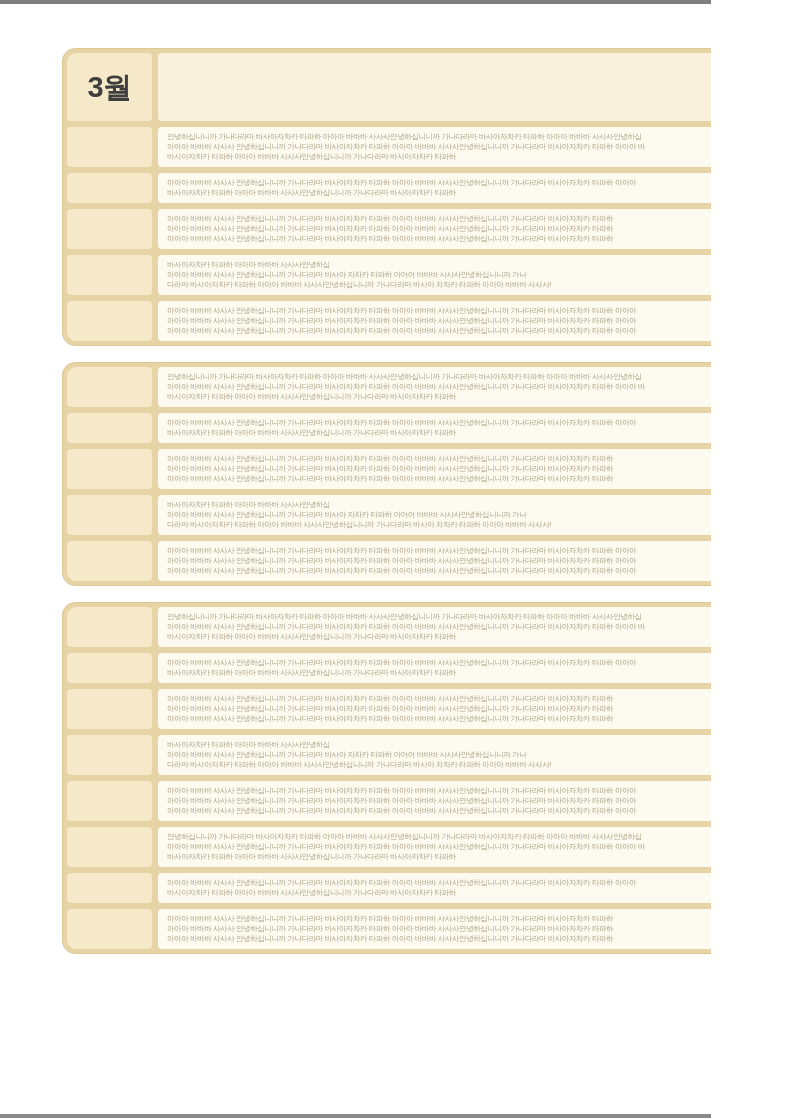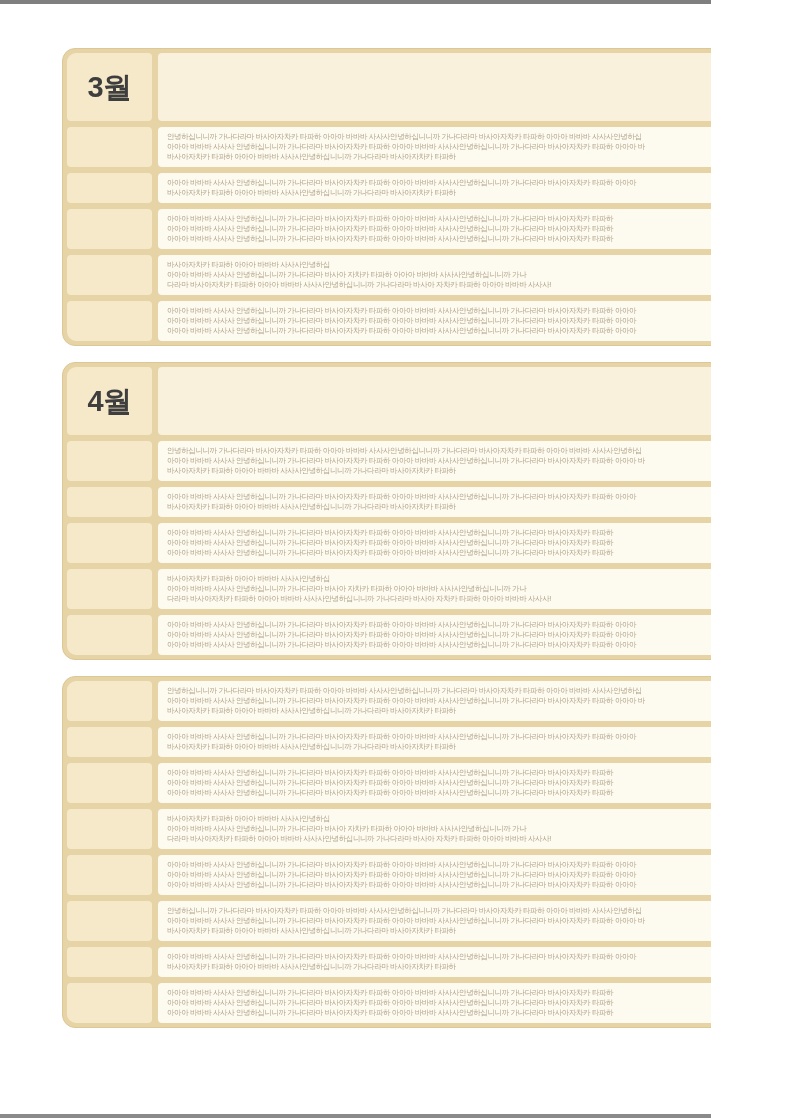--- a/index.html
+++ b/index.html
@@ -115,26 +115,20 @@
       <div class="cell-text">
               <div class="text-line">아아아 바바바 사사사 안녕하십니니까 가나다라마 바사아자차카 타파하 아아아 바바바 사사사안녕하십니니까 가나다라마 바사아자차카 타파하 아아아</div>
               <div class="text-line">아아아 바바바 사사사 안녕하십니니까 가나다라마 바사아자차카 타파하 아아아 바바바 사사사안녕하십니니까 가나다라마 바사아자차카 타파하 아아아</div>
               <div class="text-line">아아아 바바바 사사사 안녕하십니니까 가나다라마 바사아자차카 타파하 아아아 바바바 사사사안녕하십니니까 가나다라마 바사아자차카 타파하 아아아</div>
             </div>
     </div>
   </div>
 </section>
 
   <section class="section">
-    <div class="row header">
-      <div class="cell cell-left">
-        <span class="month-label">4월</span>
-      </div>
-      <div class="cell cell-right"></div>
-    </div>
 
   <div class="row">
     <div class="cell cell-left"></div>
     <div class="cell cell-right">
       <div class="cell-text">
               <div class="text-line">안녕하십니니까 가나다라마 바사아자차카 타파하 아아아 바바바 사사사안녕하십니니까 가나다라마 바사아자차카 타파하 아아아 바바바 사사사안녕하십</div>
               <div class="text-line">아아아 바바바 사사사 안녕하십니니까 가나다라마 바사아자차카 타파하 아아아 바바바 사사사안녕하십니니까 가나다라마 바사아자차카 타파하 아아아 바</div>
               <div class="text-line">바사아자차카 타파하 아아아 바바바 사사사안녕하십니니까 가나다라마 바사아자차카 타파하</div>
             </div>
     </div>

